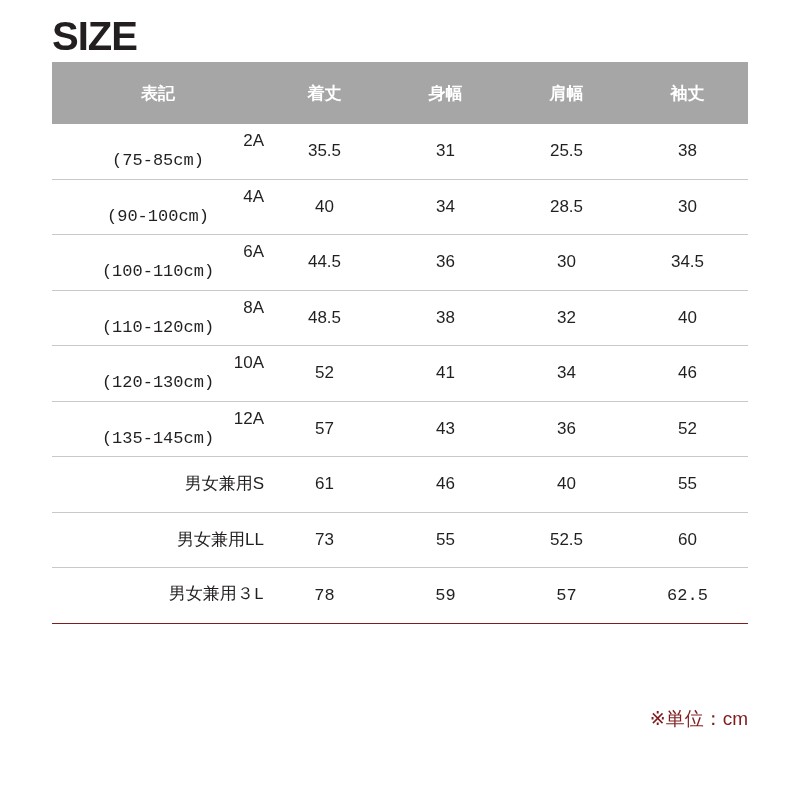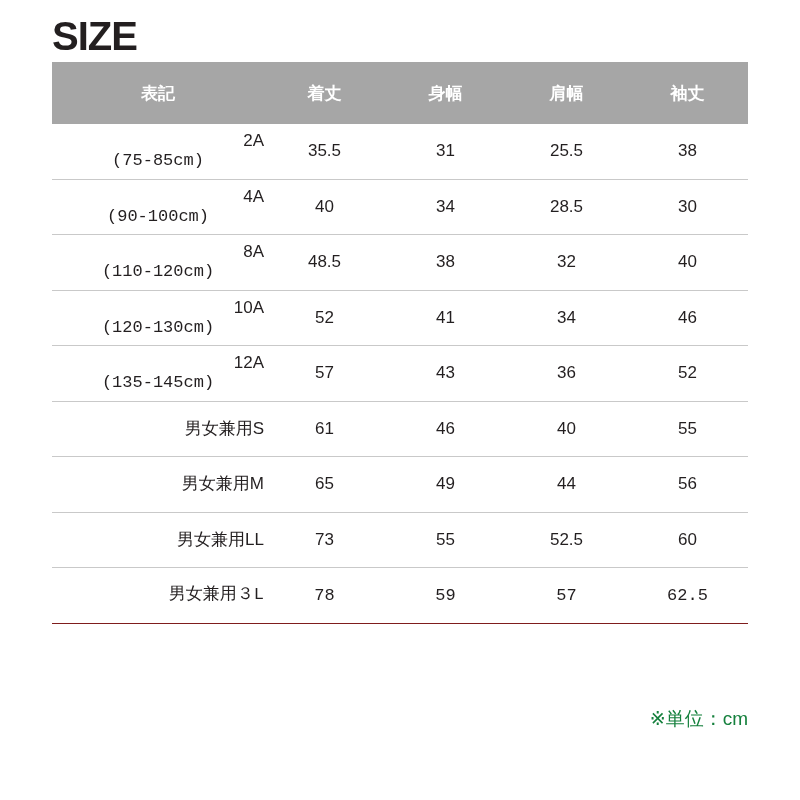--- a/index.html
+++ b/index.html
@@ -76,21 +76,21 @@
   .label-sub {
     display: block;
     line-height: 20px;
     font-family: Liberation Mono, monospace;
   }
   .unit-note {
     position: absolute;
     right: 52px;
     top: 706px;
     font-size: 19px;
-    color: #15803d;
+    color: #7f1d1d;
     letter-spacing: 0px;
   }
 </style>
 </head>
 <body>
 
 <div class="page">
 
   <div class="title">SIZE</div>
 
@@ -127,20 +127,30 @@
           <span class="label-main">4A</span>
           <span class="label-sub">(90-100cm)</span>
         </td>
         <td>40</td>
         <td>34</td>
         <td>28.5</td>
         <td>30</td>
       </tr>
       <tr>
         <td>
+          <span class="label-main">6A</span>
+          <span class="label-sub">(100-110cm)</span>
+        </td>
+        <td>44.5</td>
+        <td>36</td>
+        <td>30</td>
+        <td>34.5</td>
+      </tr>
+      <tr>
+        <td>
           <span class="label-main">8A</span>
           <span class="label-sub">(110-120cm)</span>
         </td>
         <td>48.5</td>
         <td>38</td>
         <td>32</td>
         <td>40</td>
       </tr>
       <tr>
         <td>
@@ -166,29 +176,20 @@
         <td>
           <span class="label-main">男女兼用S</span>
         </td>
         <td>61</td>
         <td>46</td>
         <td>40</td>
         <td>55</td>
       </tr>
       <tr>
         <td>
-          <span class="label-main">男女兼用M</span>
-        </td>
-        <td>65</td>
-        <td>49</td>
-        <td>44</td>
-        <td>56</td>
-      </tr>
-      <tr>
-        <td>
           <span class="label-main">男女兼用LL</span>
         </td>
         <td>73</td>
         <td>55</td>
         <td>52.5</td>
         <td>60</td>
       </tr>
       <tr>
         <td>
           <span class="label-main">男女兼用３L</span>

